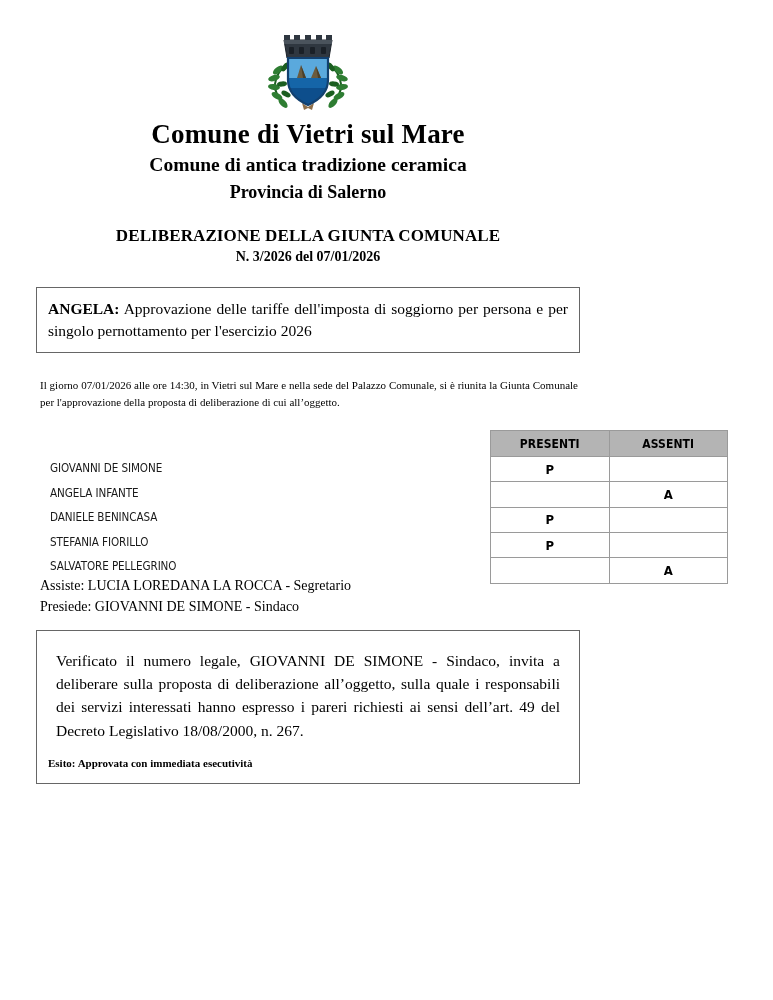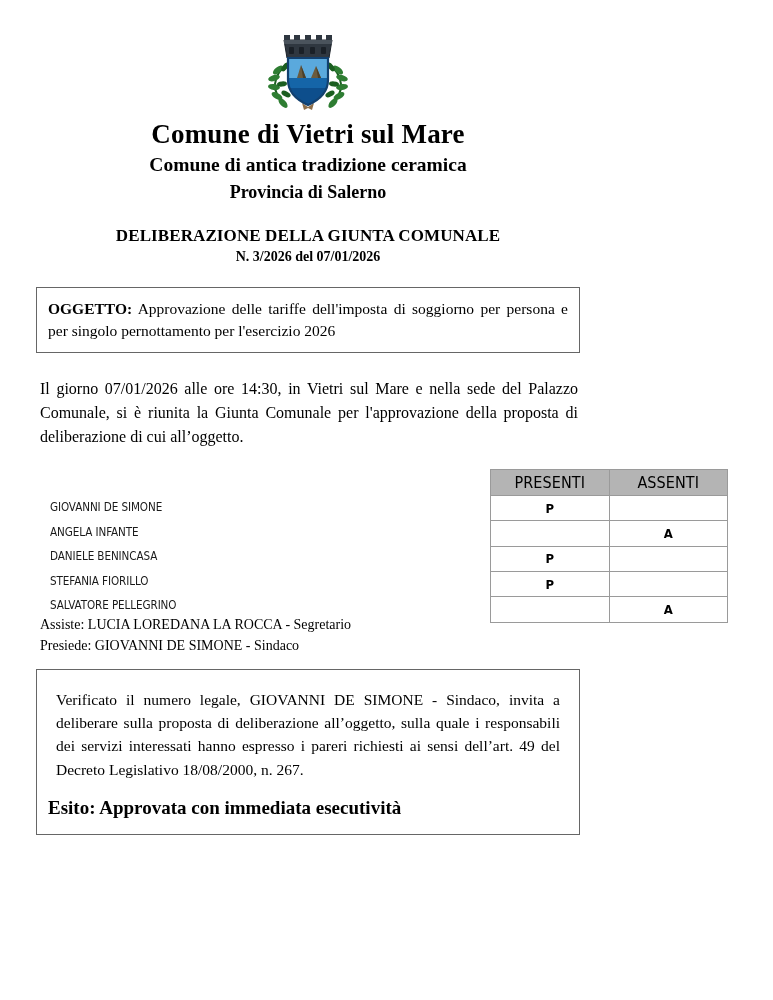--- a/index.html
+++ b/index.html
@@ -92,21 +92,21 @@
     line-height: 1.45;
     text-align: justify;
     margin: 0;
   }
   .oggetto-label {
     font-weight: bold;
   }
 
   
   .intro-par {
-    font-size: 16px;
+    font-size: 11px;
     line-height: 1.5;
     text-align: justify;
     margin: 24px 0 0 0;
     padding: 0 2px 0 4px;
   }
 
   
   .attendance {
     position: relative;
     margin-top: 16px;
@@ -142,22 +142,22 @@
   .attendance-table td {
     border: 1px solid #9a9a9a;
     height: 24.4px;
     text-align: center;
     vertical-align: middle;
     padding: 0;
   }
   .attendance-table th {
     background: #b4b4b4;
     font-family: "DejaVu Sans Condensed", "Liberation Sans Narrow", "Liberation Sans", sans-serif;
-    font-size: 16px;
-    font-weight: normal;
+    font-size: 12px;
+    font-weight: bold;
     letter-spacing: 0.1px;
     color: #000000;
     text-align: center;
   }
   .attendance-table td {
     font-family: "DejaVu Sans Condensed", "Liberation Sans Narrow", "Liberation Sans", sans-serif;
     font-size: 13px;
     font-weight: bold;
     color: #000000;
     background: #ffffff;
@@ -178,21 +178,21 @@
     margin-top: 12px;
     padding: 10px 11px 12px 11px;
   }
   .final-par {
     font-size: 15.5px;
     line-height: 1.5;
     text-align: justify;
     margin: 8px;
   }
   .esito-line {
-    font-size: 19px;
+    font-size: 11px;
     font-weight: bold;
     margin: 14px 0 0 0;
     line-height: 1.4;
   }
 </style>
 </head>
 <body>
 
 <div class="page">
 
@@ -266,21 +266,21 @@
     <div class="org-name">Comune di Vietri sul Mare</div>
     <div class="org-sub">Comune di antica tradizione ceramica</div>
     <div class="province">Provincia di Salerno</div>
     <div class="doc-type">DELIBERAZIONE DELLA GIUNTA COMUNALE</div>
     <div class="doc-number">N. 3/2026 del 07/01/2026</div>
   </div>
 
   <div class="content">
 
     <div class="bordered-box oggetto-box">
-      <p class="oggetto-text"><span class="oggetto-label">OGGETTO:</span> <span>Approvazione delle tariffe dell'imposta di soggiorno per persona e per singolo pernottamento per l'esercizio 2026</span></p>
+      <p class="oggetto-text"><span class="oggetto-label">ANGELA:</span> <span>Approvazione delle tariffe dell'imposta di soggiorno per persona e per singolo pernottamento per l'esercizio 2026</span></p>
     </div>
 
     <p class="intro-par">Il giorno 07/01/2026 alle ore 14:30, in Vietri sul Mare e nella sede del Palazzo Comunale, si è riunita la Giunta Comunale per l'approvazione della proposta di deliberazione di cui all’oggetto.</p>
 
     <div class="attendance">
 
       <div class="member-list">
         <div class="member-name">GIOVANNI DE SIMONE</div>
         <div class="member-name">ANGELA INFANTE</div>
         <div class="member-name">DANIELE BENINCASA</div>

